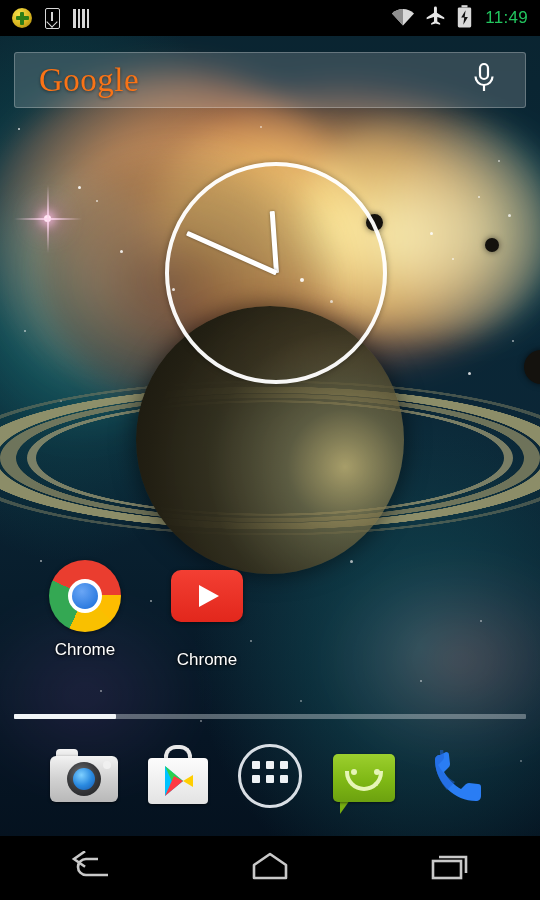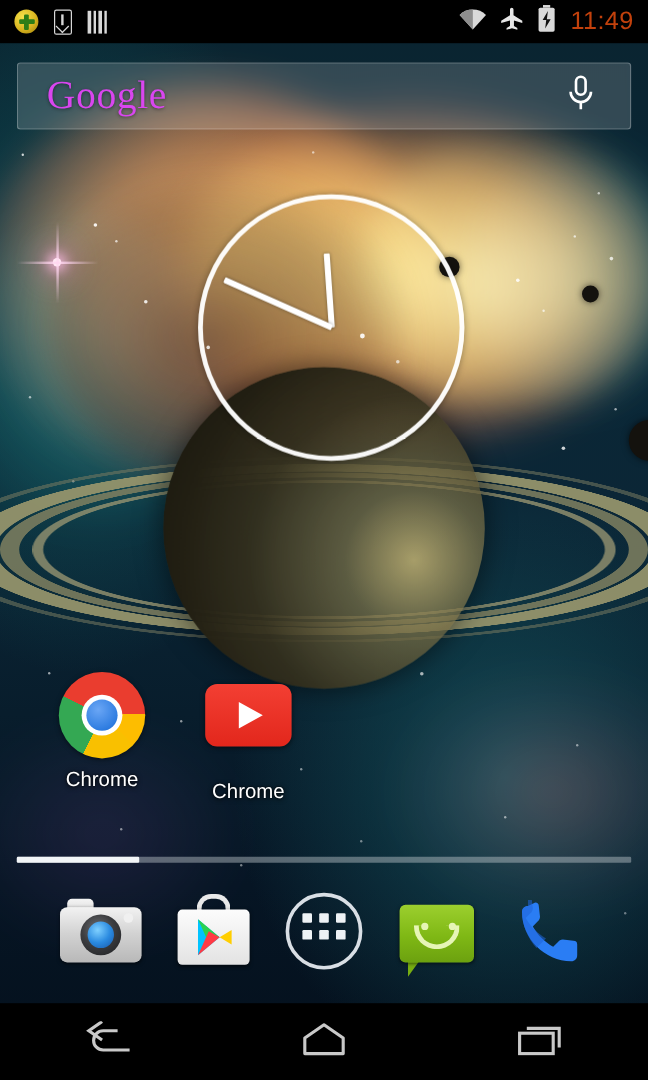--- a/index.html
+++ b/index.html
@@ -88,21 +88,21 @@
     background: linear-gradient(180deg, rgba(255,200,235,0), rgba(255,215,240,.9), rgba(255,200,235,0)); }
 
   
   .statusbar {
     position: absolute; left: 0; top: 0; width: 540px; height: 36px;
     background: #000; display: flex; align-items: center;
     padding: 0 12px; z-index: 40;
   }
   .sb-left { display: flex; align-items: center; gap: 13px; }
   .sb-right { margin-left: auto; display: flex; align-items: center; gap: 10px; }
-  .sb-clock { color: #c2410c; font-size: 21px; letter-spacing: .3px; margin-left: 3px; }
+  .sb-clock { color: #22c55e; font-size: 17px; letter-spacing: .3px; margin-left: 3px; }
 
   .ic-shield {
     width: 20px; height: 20px; border-radius: 50%;
     background: radial-gradient(circle at 35% 30%, #f5e14a 0%, #d9b520 55%, #9c7d08 100%);
     position: relative;
   }
   .ic-shield::before, .ic-shield::after {
     content: ""; position: absolute; background: #2e7d17; border-radius: 1px;
   }
   .ic-shield::before { left: 8px; top: 3.5px; width: 4px; height: 13px; }
@@ -120,21 +120,21 @@
   .searchbar {
     position: absolute; left: 14px; top: 52px; width: 512px; height: 56px;
     background: rgba(255,255,255,.17);
     border: 1px solid rgba(255,255,255,.25);
     border-radius: 3px;
     backdrop-filter: blur(2px);
     display: flex; align-items: center;
     z-index: 30;
   }
   .google-word {
-    margin-left: 24px; color: #d946ef; font-size: 33px;
+    margin-left: 24px; color: #f97316; font-size: 33px;
     font-family: "Liberation Serif", serif; font-weight: 400;
     letter-spacing: .5px; text-shadow: 0 1px 3px rgba(0,0,0,.45);
   }
   .mic { margin-left: auto; margin-right: 28px; }
 
   
   .clockwidget {
     position: absolute; left: 165px; top: 162px; width: 222px; height: 222px;
     z-index: 20;
   }

